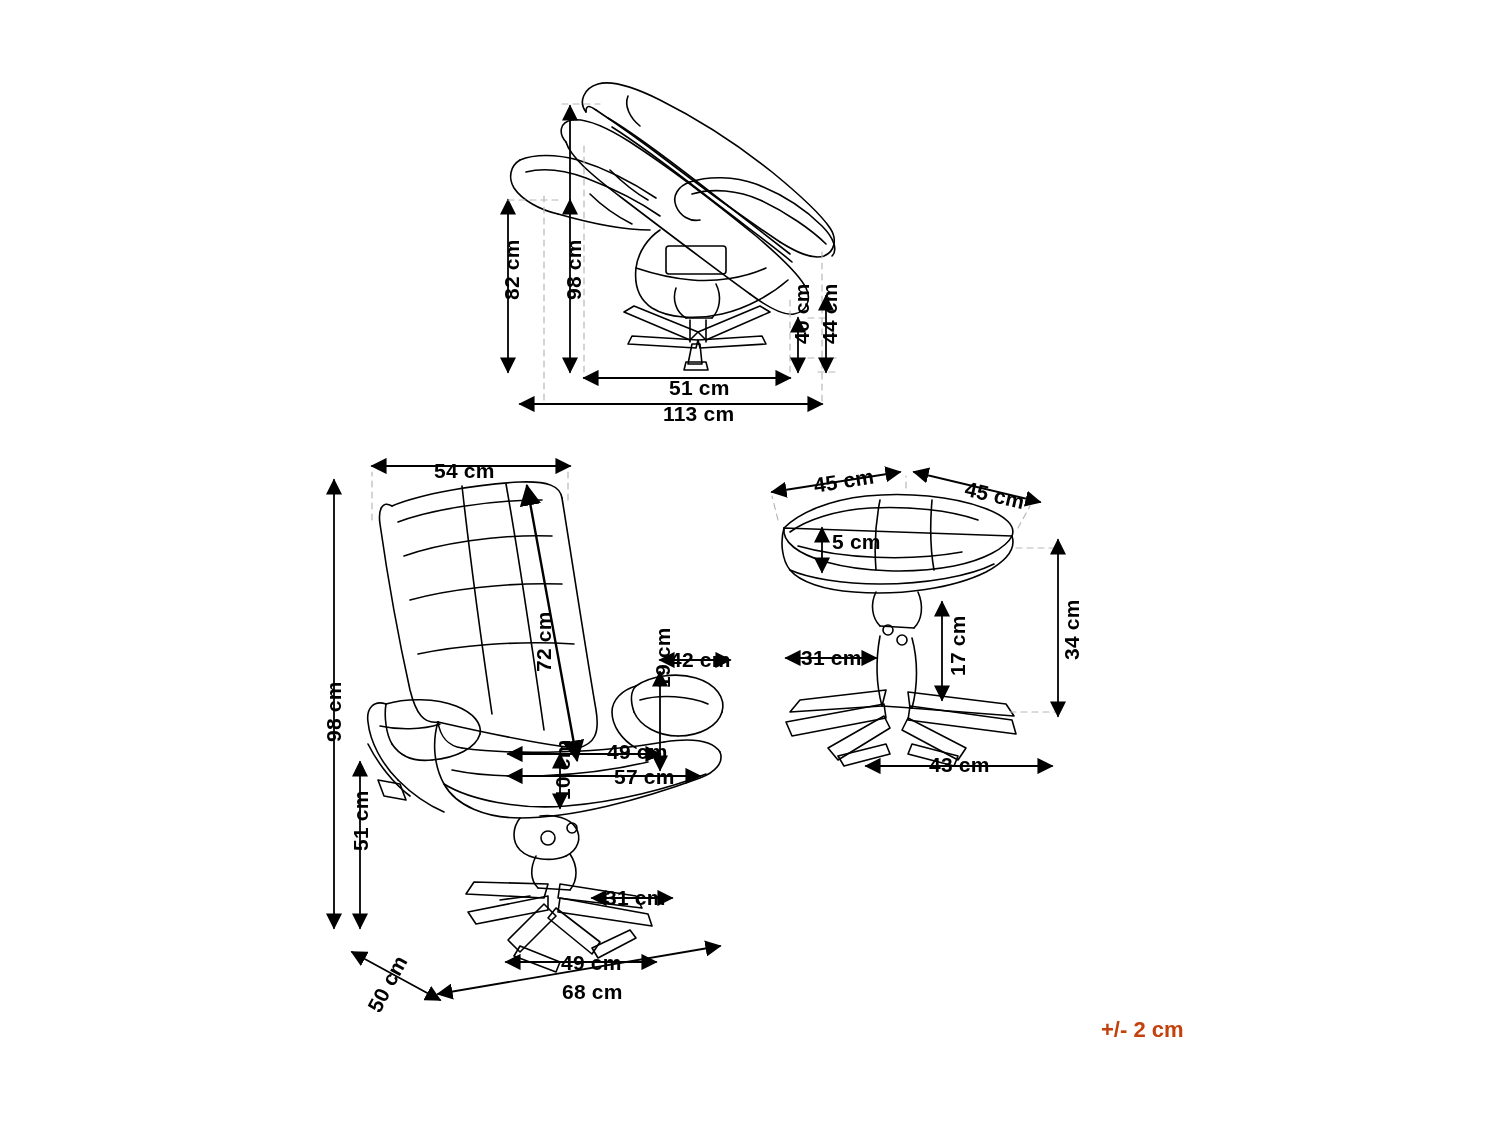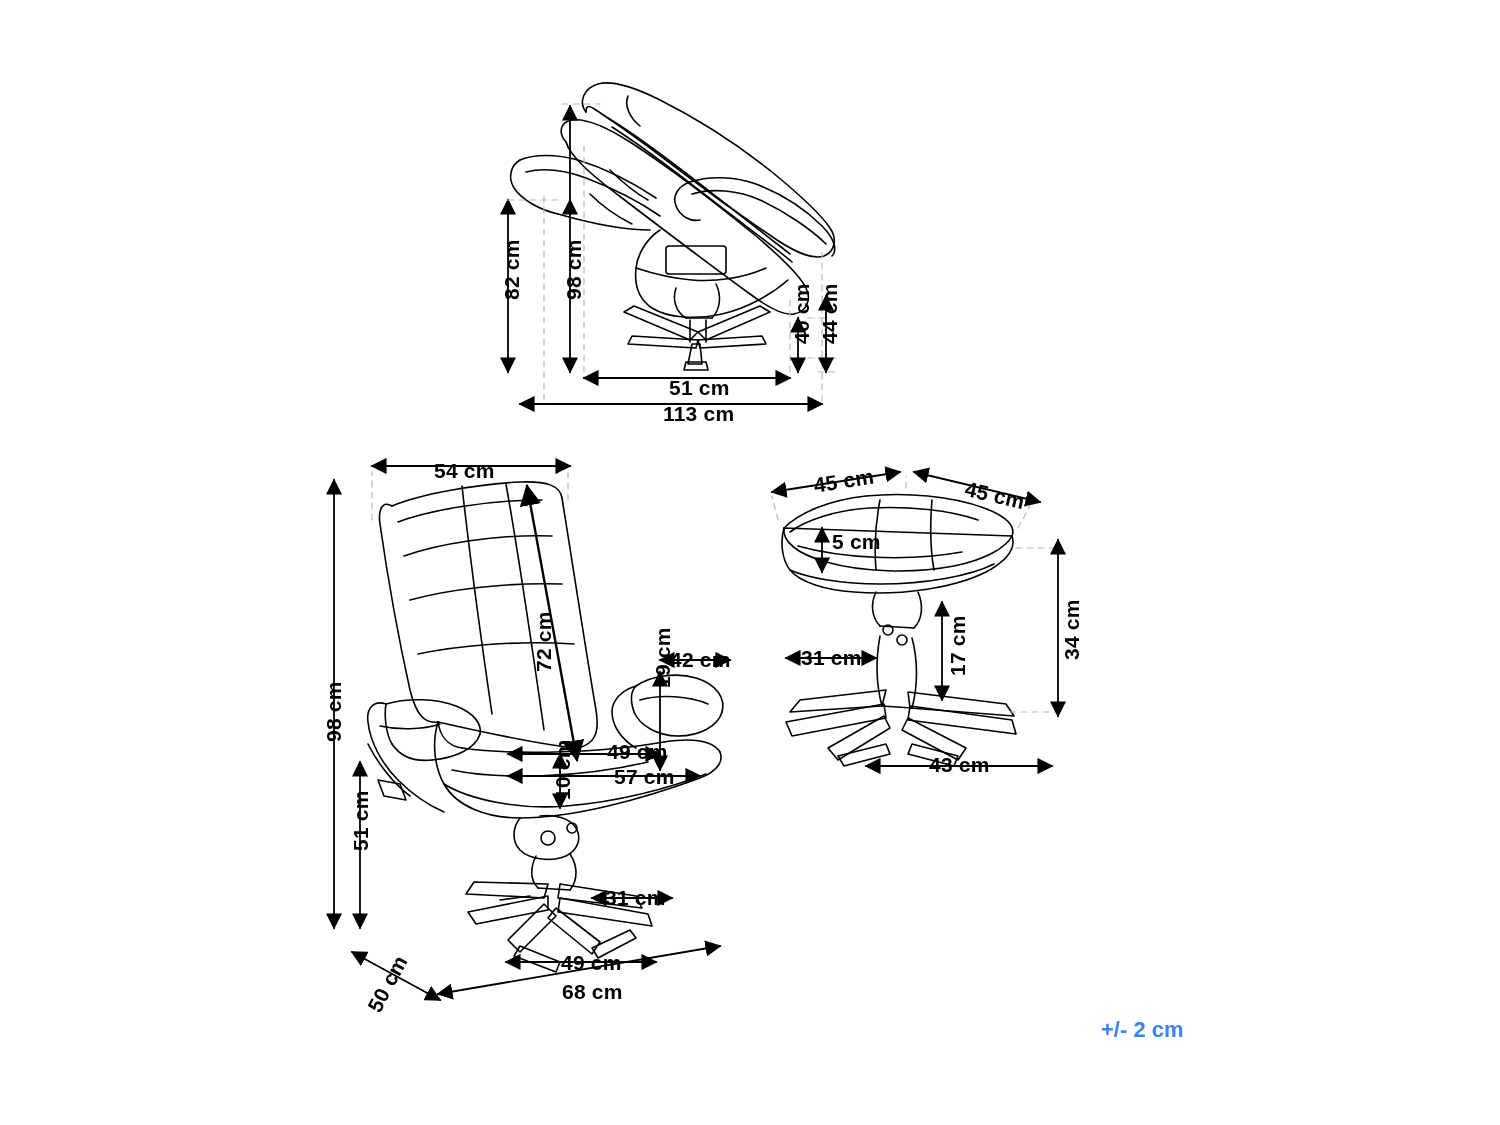--- a/index.html
+++ b/index.html
@@ -32,21 +32,21 @@
   }
   .rot {
     transform: rotate(-90deg);
     transform-origin: left top;
   }
   .tolerance {
     position: absolute;
     font-family: "Liberation Sans", sans-serif;
     font-weight: bold;
     font-size: 22px;
-    color: #3b82f6;
+    color: #c2410c;
     white-space: nowrap;
   }
 </style>
 </head>
 <body>
 
 <div id="diagram-root">
 
 <svg id="canvas" viewBox="0 0 1500 1125" xmlns="http://www.w3.org/2000/svg">
   <defs>

